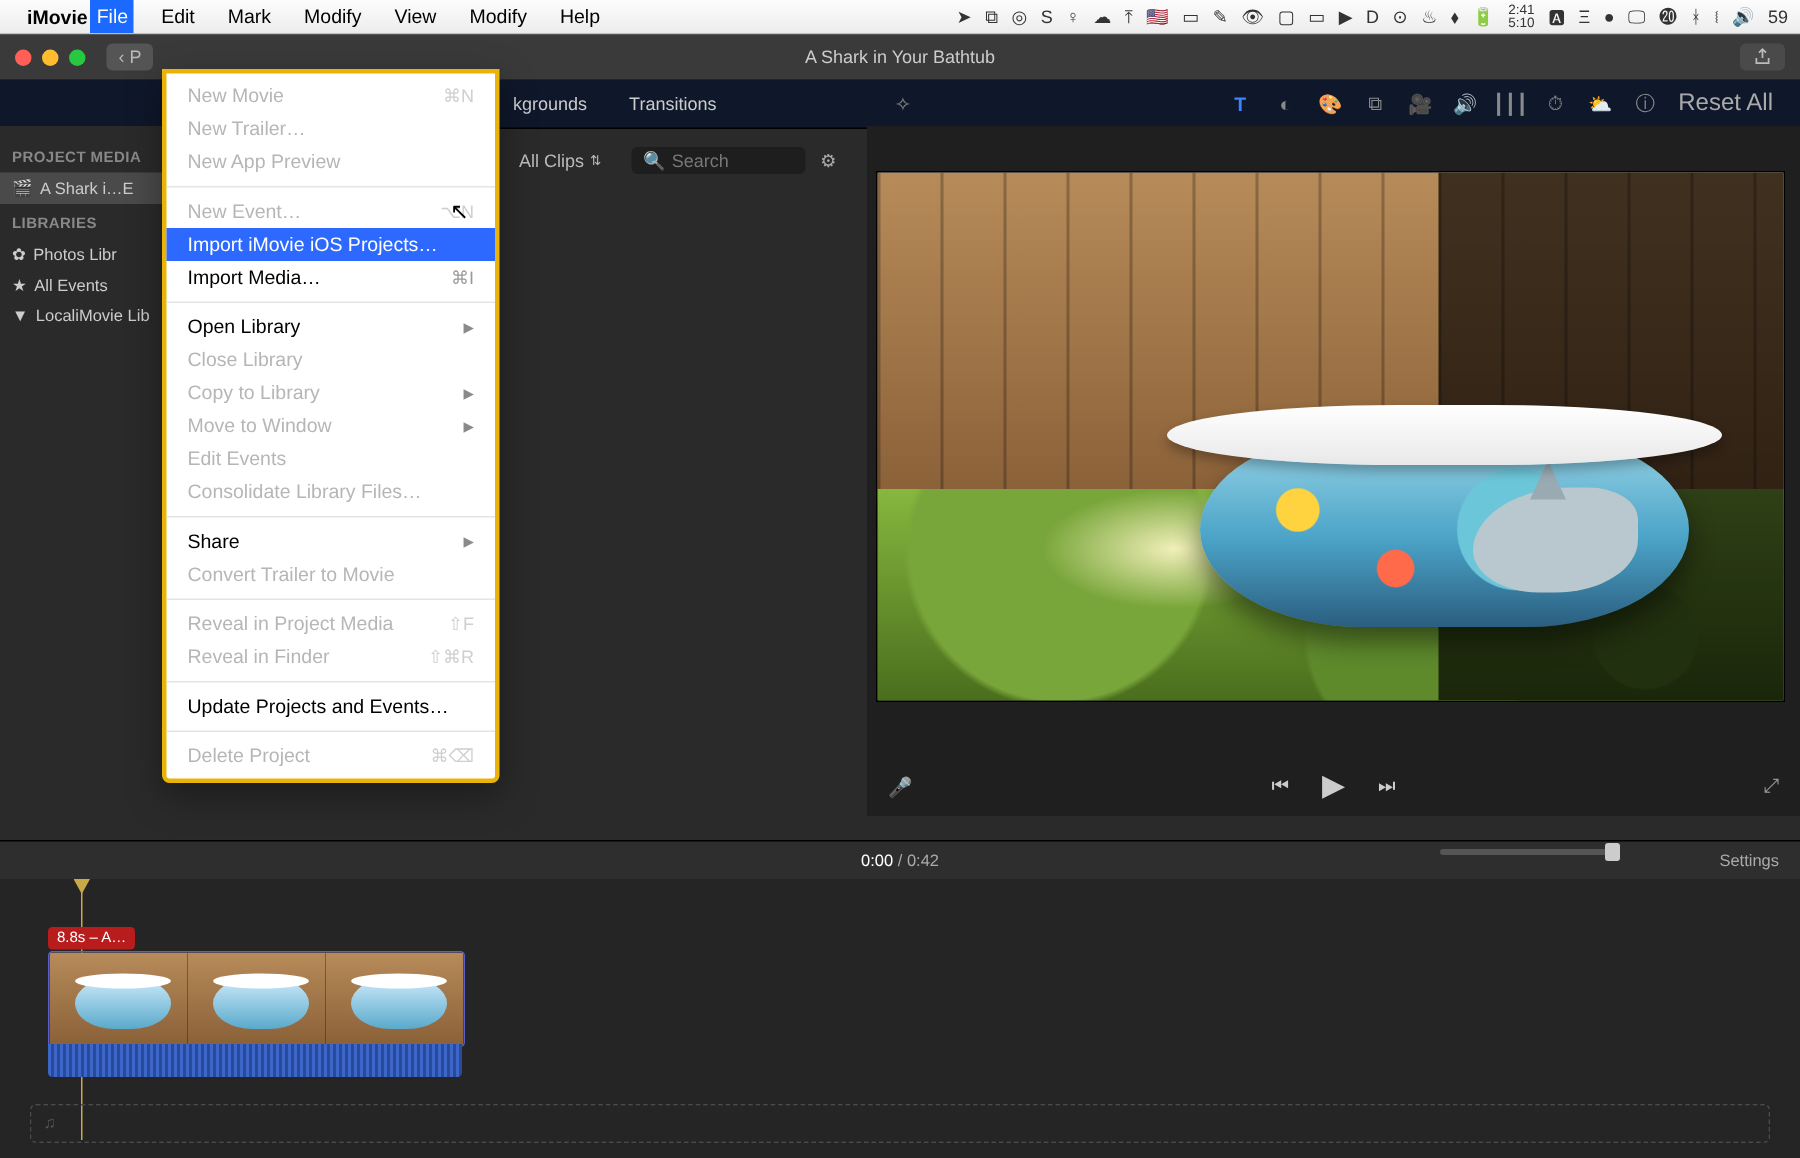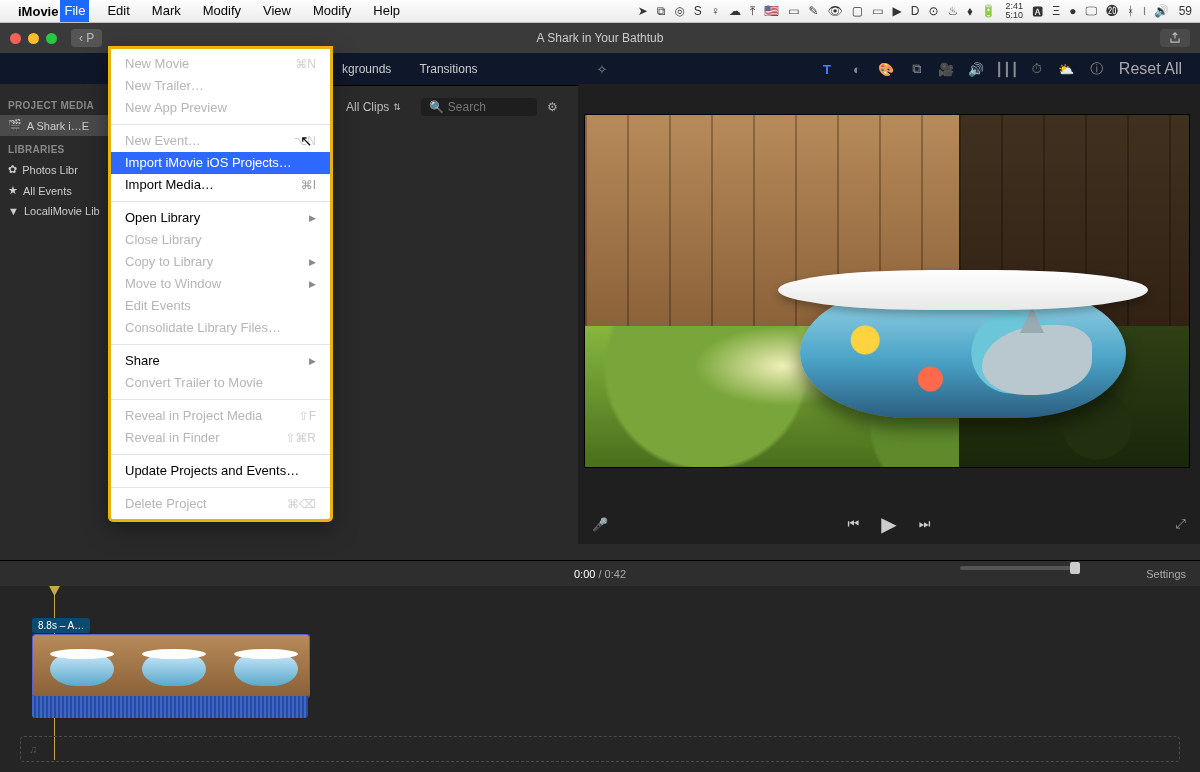--- a/index.html
+++ b/index.html
@@ -84,21 +84,21 @@
   .mic{position:absolute;left:14px;bottom:12px;color:#999;}
   .expand{position:absolute;right:14px;bottom:12px;color:#999;}
   
   .timeline-head{position:absolute;left:0;top:560px;right:0;height:26px;background:#2e2e2e;border-top:1px solid #000;display:flex;align-items:center;padding:0 14px;color:#aaa;font-size:11px;}
   .timeline-head .times{position:absolute;left:50%;transform:translateX(-50%);}
   .timeline-head .white{color:#fff;}
   .timeline-head .settings{margin-left:auto;}
   .timeline{position:absolute;left:0;top:586px;right:0;bottom:0;background:#252525;}
   .playhead{position:absolute;left:54px;top:4px;width:1px;height:170px;background:#c8a94a;}
   .playhead::before{content:"";position:absolute;left:-5px;top:-4px;width:11px;height:10px;background:#c8a94a;clip-path:polygon(0 0,100% 0,50% 100%);}
-  .clip-label{position:absolute;left:32px;top:32px;background:#0c4a6e;color:#fff;font-size:10px;padding:2px 6px;border-radius:3px;}
+  .clip-label{position:absolute;left:32px;top:32px;background:#b91c1c;color:#fff;font-size:10px;padding:2px 6px;border-radius:3px;}
   .clip-strip{position:absolute;left:32px;top:48px;height:62px;display:flex;border:1px solid #5a5ecf;border-radius:3px;overflow:hidden;}
   .thumb{width:92px;height:62px;position:relative;background:#111;}
   .thumb .mini-fence{position:absolute;inset:0;background:linear-gradient(#b78b59,#8a6038);}
   .thumb .mini-pool{position:absolute;left:18%;top:28%;width:70%;height:55%;border-radius:45%/55%;background:linear-gradient(#cdeafb,#5aa9cb);}
   .thumb .mini-rim{position:absolute;left:18%;top:22%;width:70%;height:16%;border-radius:50%;background:#fff;}
   .audio-wave{position:absolute;left:32px;top:110px;width:276px;height:22px;background:
     repeating-linear-gradient(90deg,#3c67c9 0 2px,#294a9a 2px 4px);
     border-radius:0 0 3px 3px;}
   .empty-track{position:absolute;left:20px;top:150px;right:20px;height:24px;border:1px dashed #4a4a4a;border-radius:4px;display:flex;align-items:center;padding-left:8px;color:#555;font-size:11px;}
   .zoom-slider{position:absolute;right:120px;top:566px;width:120px;height:4px;background:#555;border-radius:2px;}

